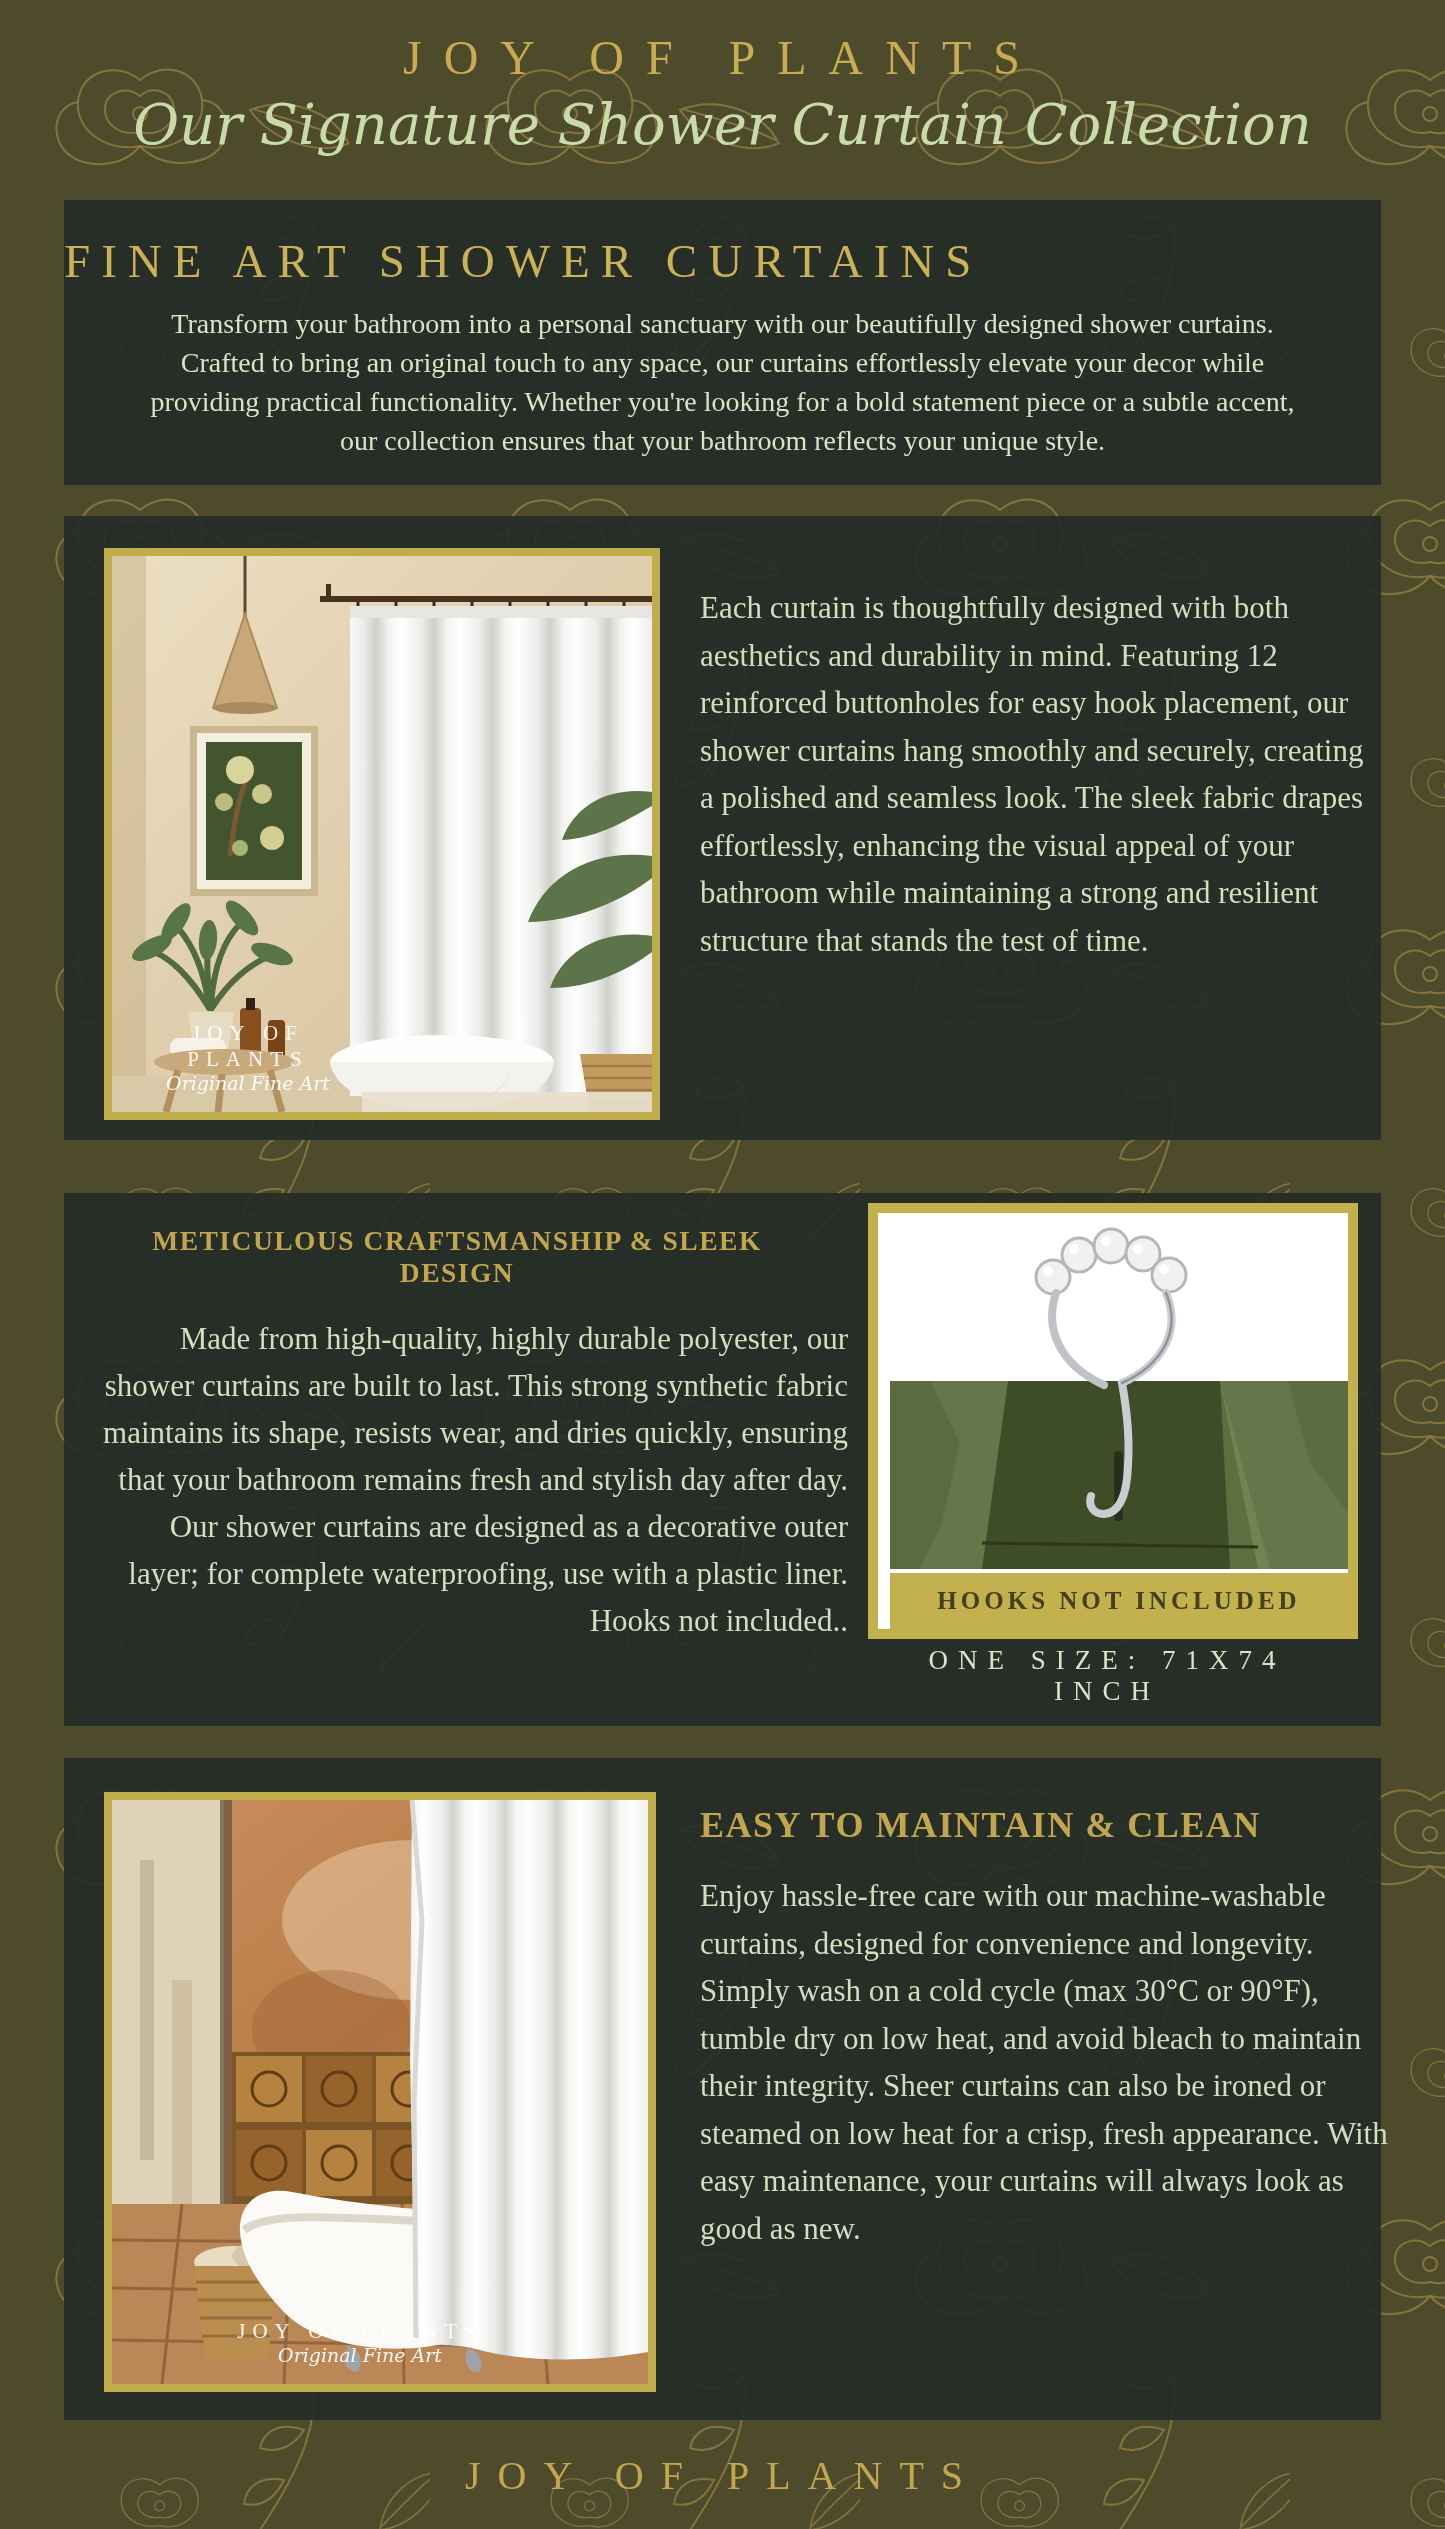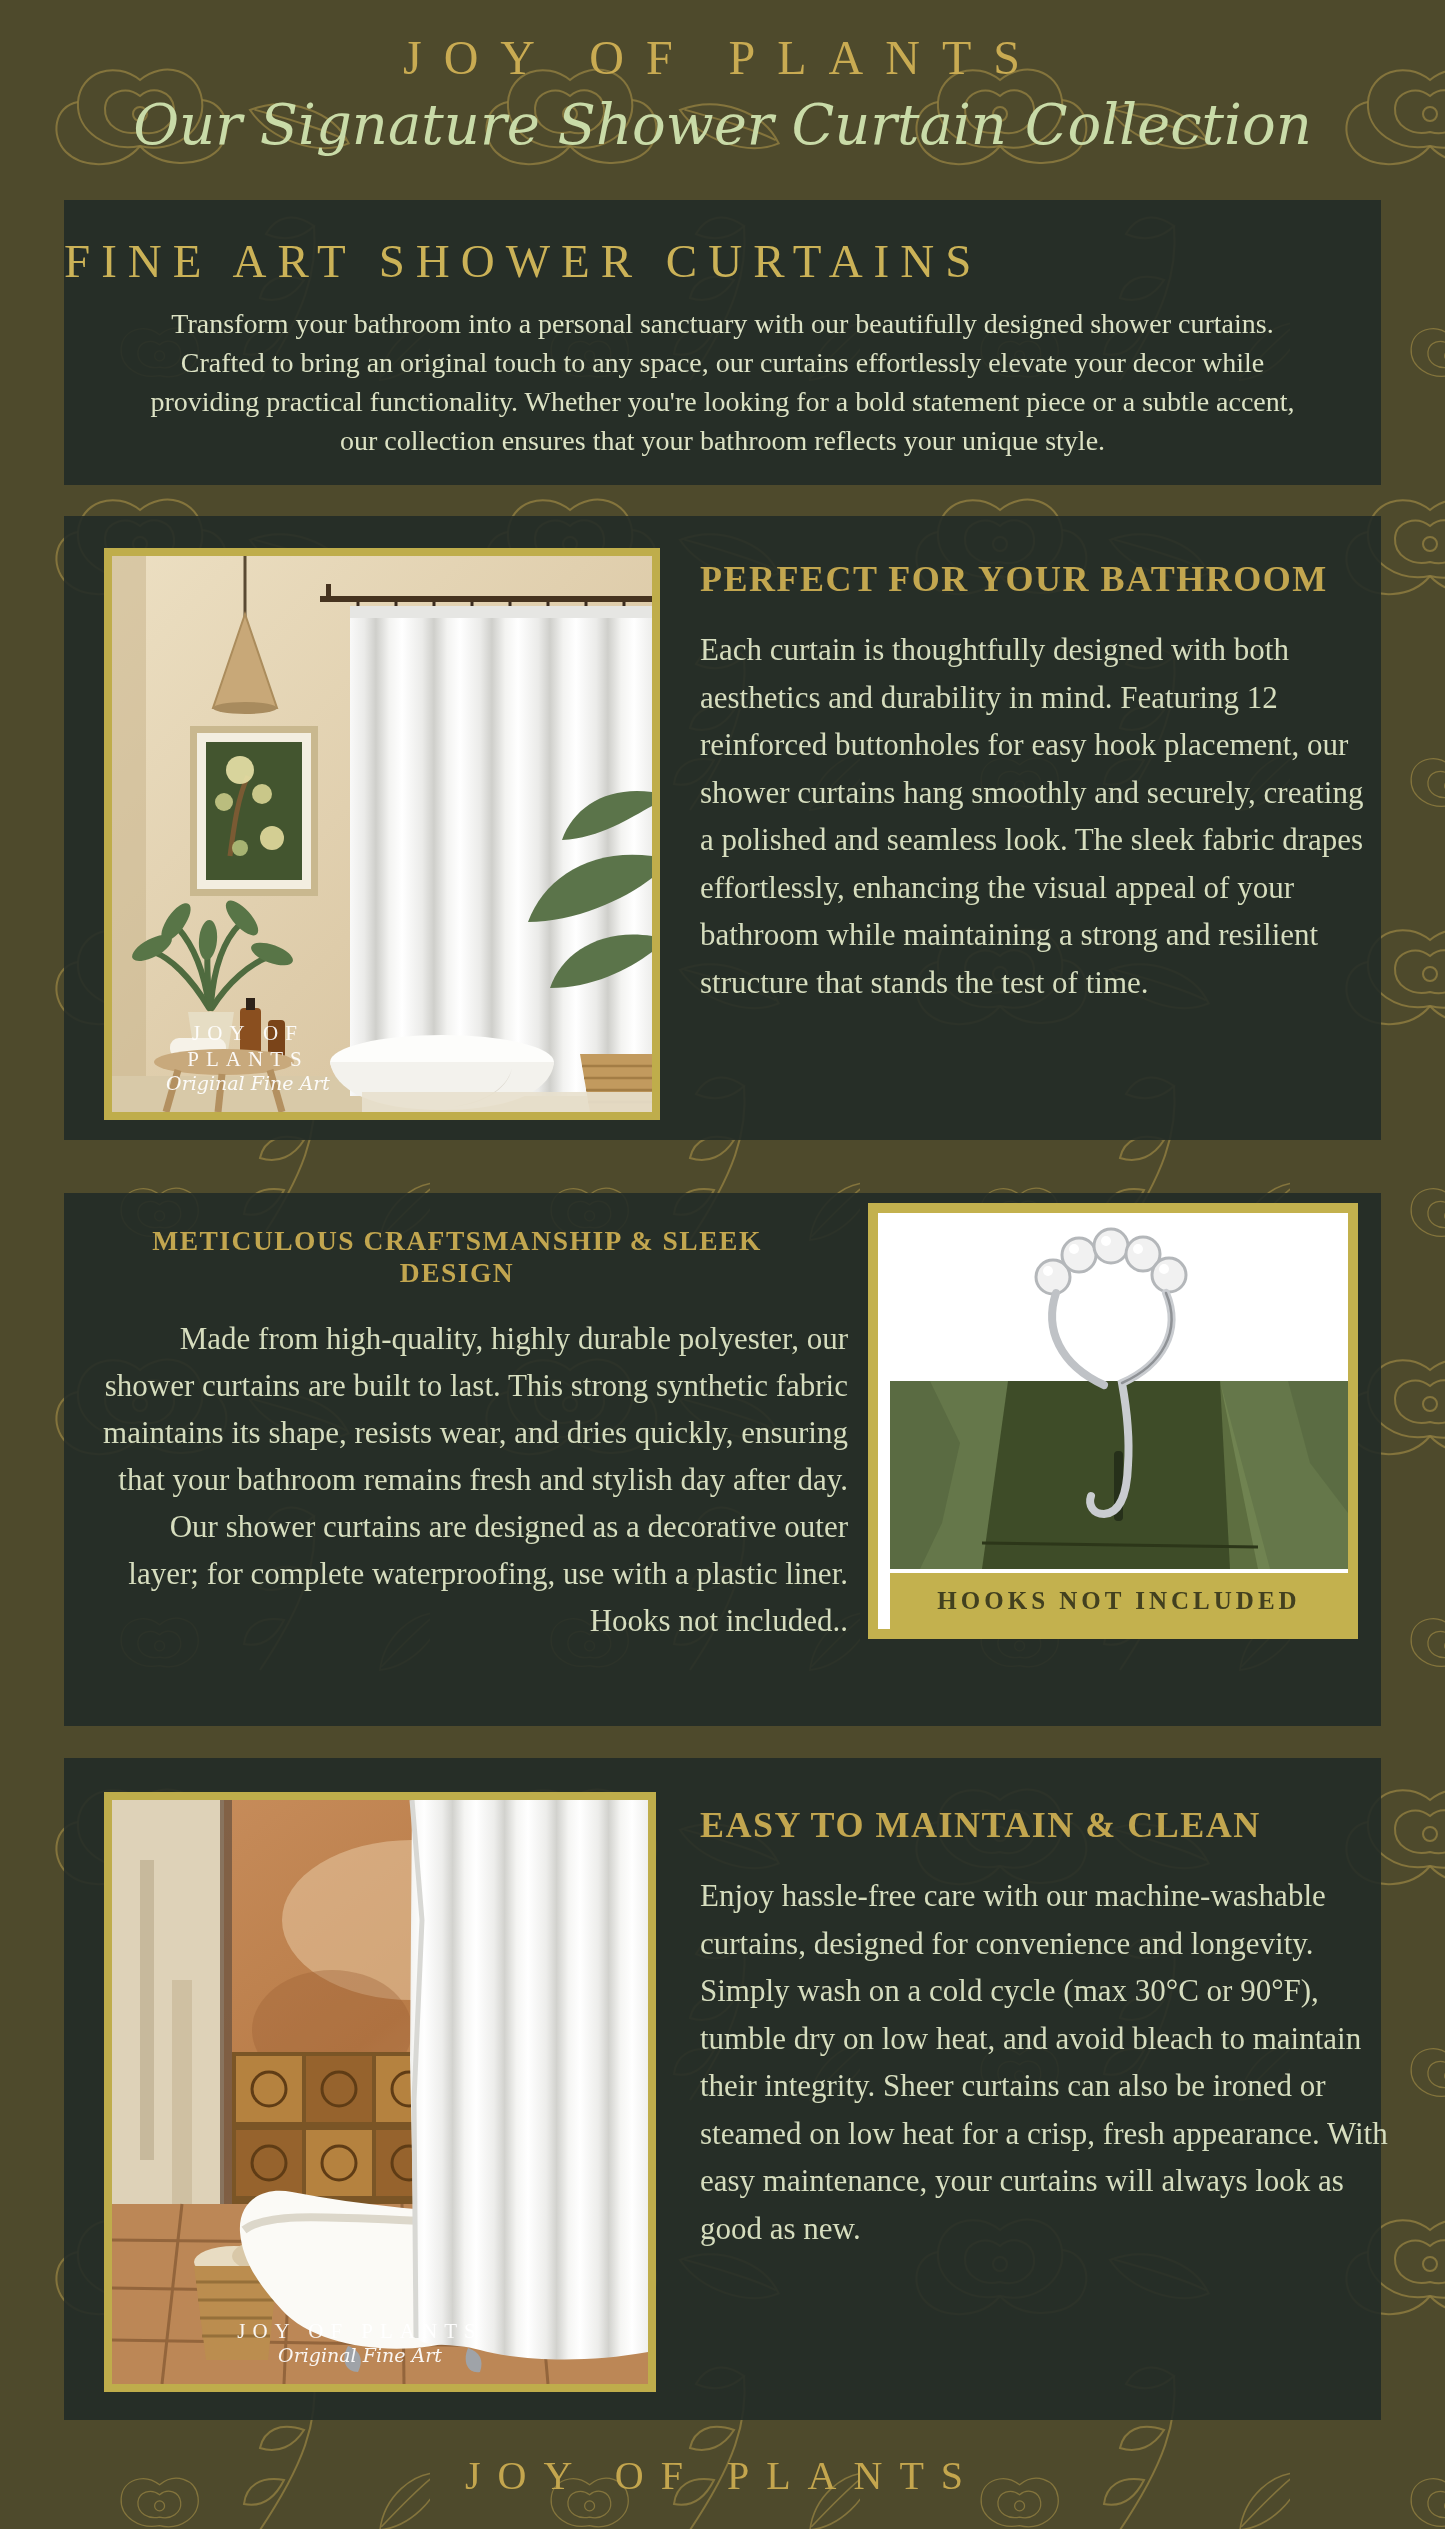--- a/index.html
+++ b/index.html
@@ -261,21 +261,20 @@
       <path d="M400,512 C396,534 370,548 340,551 C376,546 396,530 400,512Z" fill="#ddd9cf"></path>
 
       <rect x="250" y="536" width="290" height="20" fill="#e8e0cd" opacity="0.9"></rect>
     </svg>
     <div class="watermark" style="left:16px;bottom:16px;width:240px;">
       <span class="wm-caps">JOY OF PLANTS</span>
       <span class="wm-script">Original Fine Art</span>
     </div>
   </figure>
   <div class="col" style="left:636px;top:42px;width:668px;">
-    <h2 class="feature-heading">PERFECT FOR YOUR BATHROOM</h2>
     <p class="feature-body">Each curtain is thoughtfully designed with both aesthetics and durability in mind. Featuring 12 reinforced buttonholes for easy hook placement, our shower curtains hang smoothly and securely, creating a polished and seamless look. The sleek fabric drapes effortlessly, enhancing the visual appeal of your bathroom while maintaining a strong and resilient structure that stands the test of time.</p>
   </div>
 </section>
 
 <section class="panel panel-craft">
   <div class="col" style="left:36px;top:32px;width:714px;">
     <h2 class="craft-heading">METICULOUS CRAFTSMANSHIP &amp; SLEEK DESIGN</h2>
     <p class="craft-body" style="width:752px;margin-left:-4px;">Made from high-quality, highly durable polyester, our shower curtains are built to last. This strong synthetic fabric maintains its shape, resists wear, and dries quickly, ensuring that your bathroom remains fresh and stylish day after day. Our shower curtains are designed as a decorative outer layer; for complete waterproofing, use with a plastic liner. Hooks not included..</p>
   </div>
   <figure class="hook-frame" style="left:804px;top:10px;width:458px;">
@@ -304,20 +303,21 @@
           <circle cx="248" cy="36" r="5"></circle>
         <circle cx="274" cy="56" r="5"></circle>
       </g>
 
       <path d="M166,80 C154,116 170,152 214,172" fill="none" stroke="#bfc2c6" stroke-width="8" stroke-linecap="round"></path>
       <path d="M276,80 C292,118 272,152 232,170 C236,192 240,222 238,252 C237,282 230,300 214,301 C203,301 198,292 201,283" fill="none" stroke="#c9ccd0" stroke-width="8" stroke-linecap="round"></path>
       <path d="M276,80 C292,118 272,152 232,170" fill="none" stroke="#8f9296" stroke-width="2.5" stroke-linecap="round"></path>
     </svg>
     <figcaption class="hook-caption">HOOKS NOT INCLUDED</figcaption>
   </figure>
+  <div class="size-note" style="left:804px;top:452px;width:478px;">ONE SIZE: 71X74 INCH</div>
 </section>
 
 <section class="panel panel-maintain">
   <figure class="photo-frame" style="left:40px;top:34px;width:552px;height:600px;">
     <svg width="536" height="584" viewBox="0 0 536 584" xmlns="http://www.w3.org/2000/svg">
       <defs>
         <linearGradient id="rust" x1="0" y1="0" x2="0.7" y2="1">
           <stop offset="0" stop-color="#c98f5e"></stop>
             <stop offset="0.5" stop-color="#b97c48"></stop>
           <stop offset="1" stop-color="#d9ab7d"></stop>

